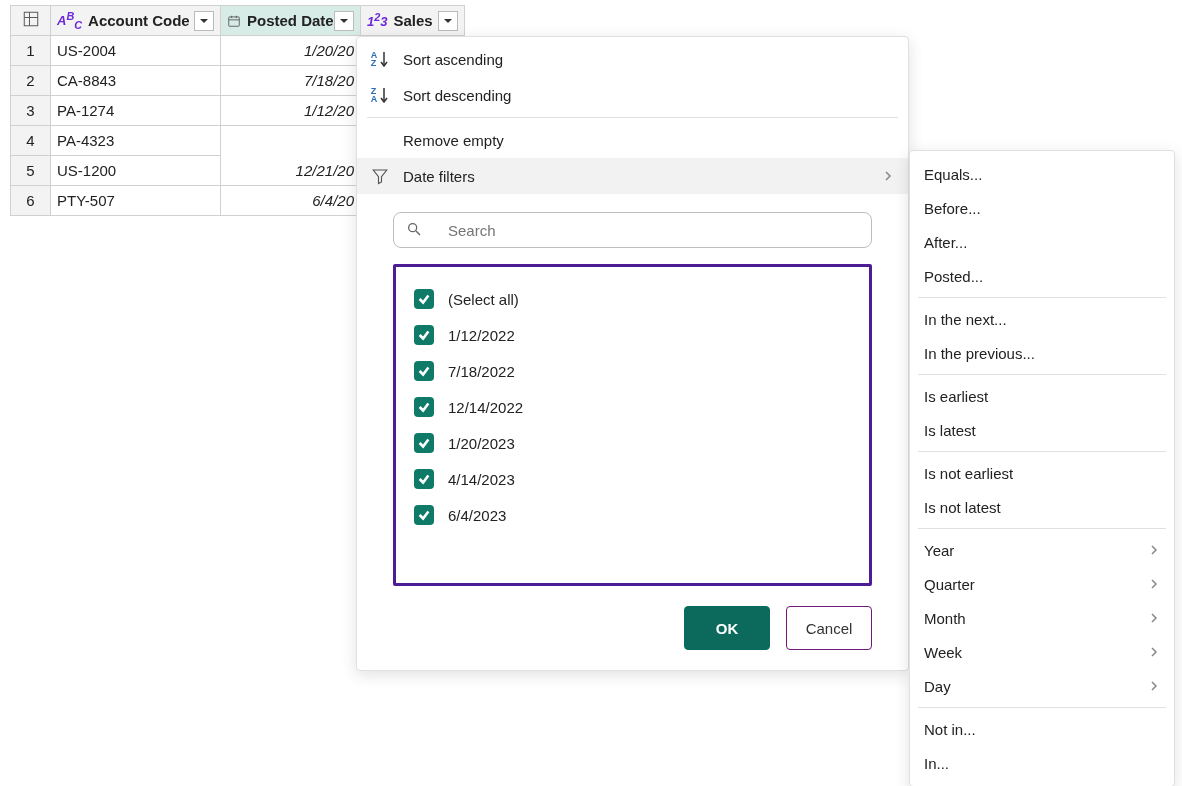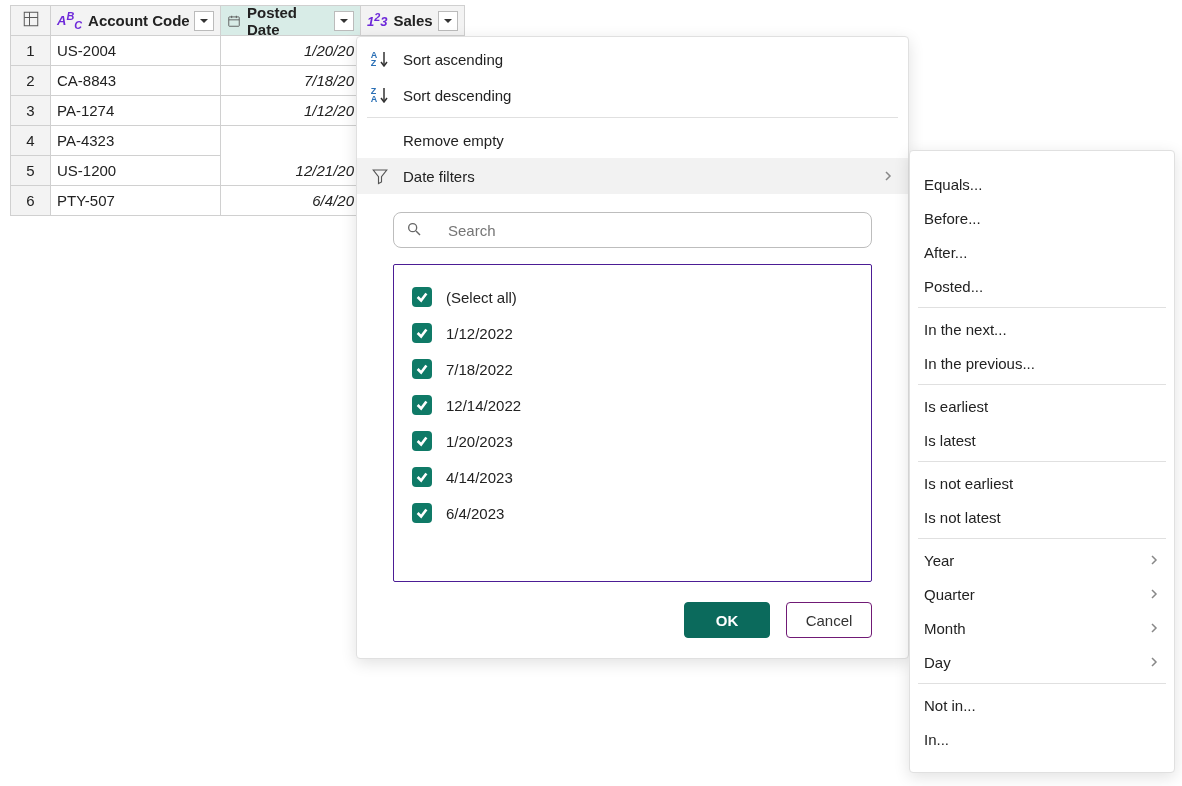--- a/index.html
+++ b/index.html
@@ -53,21 +53,21 @@
   .hdr .row-num { background: var(--bg-gray); }
   .hdr-label { display:flex; align-items:center; gap:6px; flex:1; }
   .hdr .caret-box {
     width: 20px; height: 20px;
     border: 1px solid #bbb;
     display:flex; align-items:center; justify-content:center;
     background:#fff;
     margin-left:auto;
   }
   .hdr .caret-box svg { width:10px; height:10px; }
-  .col-date.active-hdr { background: var(--header-teal-bg); gap: 9px; }
+  .col-date.active-hdr { background: var(--header-teal-bg); }
 
   
   .type-icon { font-size: 13px; font-weight: bold; color:#6d28d9; font-style: italic;}
   .type-icon.date svg { width:14px; height:14px; vertical-align:middle; }
 
   
   .menu1 {
     position: absolute;
     left: 356px; top: 36px;
     width: 553px;
@@ -98,55 +98,55 @@
     display:flex; align-items:center; gap:24px;
     padding: 0 12px;
     color:#666;
   }
   .search svg { width:16px; height:16px; stroke:#666; }
   .search input { border:none; outline:none; font: inherit; color:#666; width:100%; }
 
   
   .value-box {
     margin: 6px 36px 0 36px;
-    border:1px solid #4c1d95;
+    border:3px solid #4c1d95;
     border-radius:2px;
     padding: 14px 18px 50px 18px;
   }
   .val-item { display:flex; align-items:center; gap:14px; height:36px; }
   .chk {
     width:20px; height:20px;
     border-radius:4px;
     background: #0f7a67;
     display:flex; align-items:center; justify-content:center;
   }
   .chk svg { width:14px; height:14px; stroke:#fff; stroke-width:3; fill:none; }
 
   .btn-row { display:flex; gap:16px; justify-content:flex-end; padding: 20px 36px 0 0; }
   .btn {
-    min-width:86px; height:36px;
+    min-width:86px; height:44px;
     border-radius:4px;
     display:flex; align-items:center; justify-content:center;
     font-weight:600;
     padding: 0 0;
     cursor: default;
   }
   .btn.primary { background: var(--teal); color:#fff; border:1px solid var(--teal); }
   .btn.secondary { background:#fff; border:1px solid #701a75; color:#333; font-weight:400; }
 
   
   .menu2 {
     position:absolute;
     left: 909px; top: 150px;
     width: 266px;
     background:#fff;
     border:1px solid var(--menu-border);
     border-radius:4px;
     box-shadow: 0 4px 16px rgba(0,0,0,0.12);
-    padding: 16px 0;
+    padding: 6px 0;
   }
   .m2-item {
     height:34px;
     display:flex; align-items:center;
     padding: 0 14px;
   }
   .m2-item .m1-chevron { margin-left:auto; }
   .m2-sep { height:1px; background: var(--menu-border); margin:4px 8px; }
 
   
@@ -423,20 +423,26 @@
           <path d="M4 2 L8 6 L4 10"></path>
         </svg></span>
   </div>
   <div class="m2-item">
     <span>Month</span>
     <span class="m1-chevron"><svg viewBox="0 0 12 12" fill="none" stroke-width="1.5">
           <path d="M4 2 L8 6 L4 10"></path>
         </svg></span>
   </div>
   <div class="m2-item">
+    <span>Week</span>
+    <span class="m1-chevron"><svg viewBox="0 0 12 12" fill="none" stroke-width="1.5">
+          <path d="M4 2 L8 6 L4 10"></path>
+        </svg></span>
+  </div>
+  <div class="m2-item">
     <span>Day</span>
     <span class="m1-chevron"><svg viewBox="0 0 12 12" fill="none" stroke-width="1.5">
           <path d="M4 2 L8 6 L4 10"></path>
         </svg></span>
   </div>
   <div class="m2-sep"></div>
 
   <div class="m2-item">
       <span>Not in...</span>
     </div>

